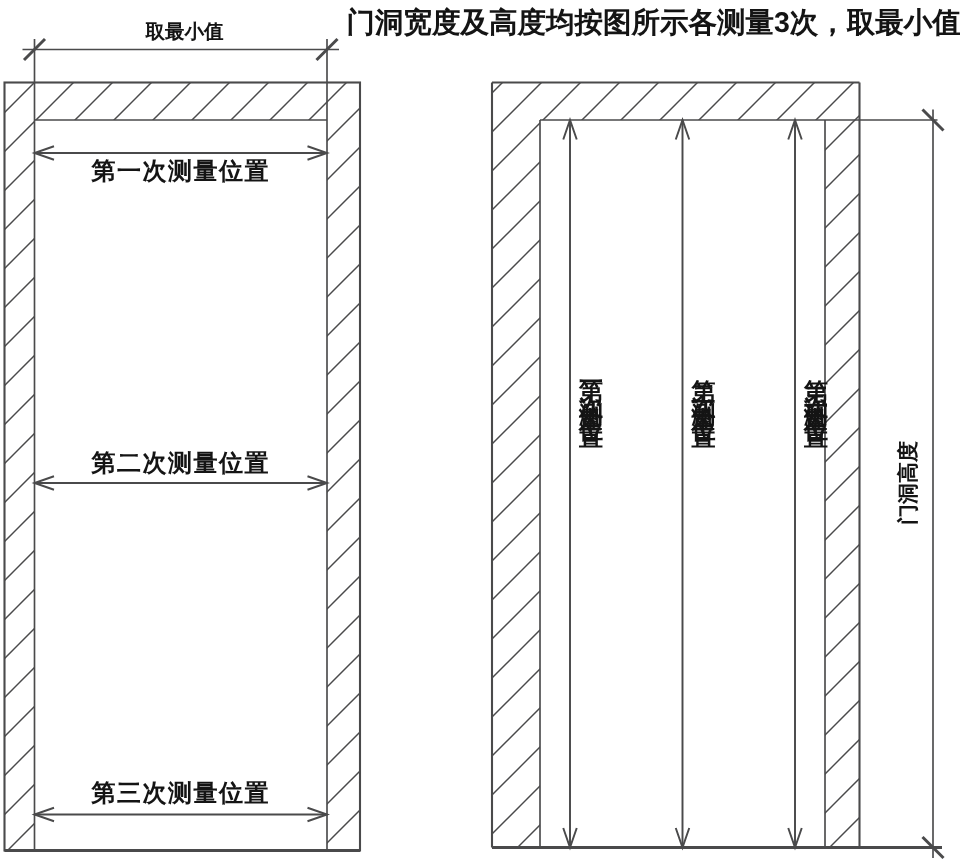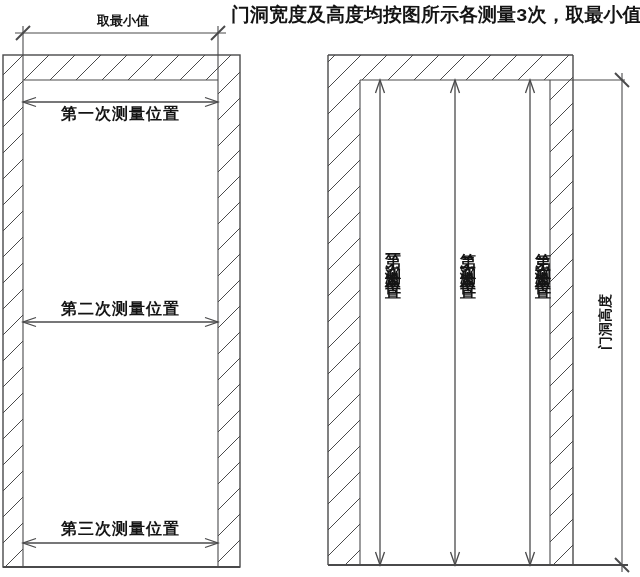--- a/index.html
+++ b/index.html
@@ -24,21 +24,21 @@
   .floor{stroke-width:2;}
   .hatch-line{stroke:var(--line);stroke-width:1;}
   .hatch{fill:url(#hatch);stroke:none;}
   .label{
     position:absolute;
     color:var(--text);
     white-space:nowrap;
   }
   .title{
     left:231px;top:2px;
-    font-size:19px;font-weight:700;letter-spacing:0px;font-family:Liberation Mono, monospace;
+    font-size:19px;font-weight:700;letter-spacing:0px;
   }
   .dim-label-h{
     left:78px;top:12px;width:90px;
     text-align:center;font-size:13px;font-weight:600;
   }
   .measure-label{
     left:23px;width:195px;text-align:center;
     font-size:16px;font-weight:700;letter-spacing:1px;
   }
   .ml-1{top:104px;}

